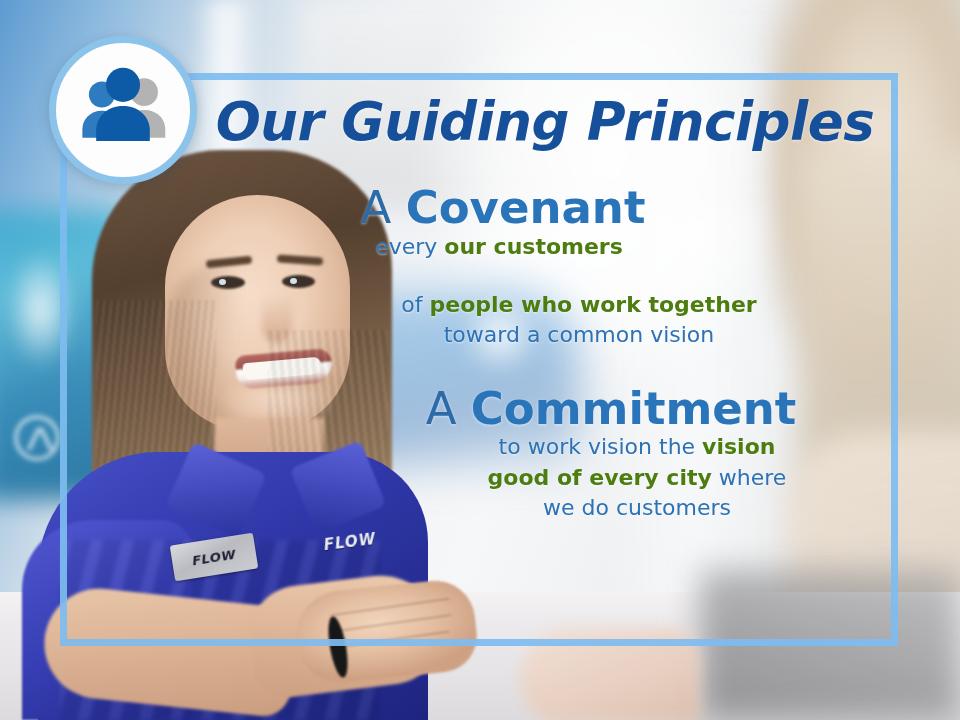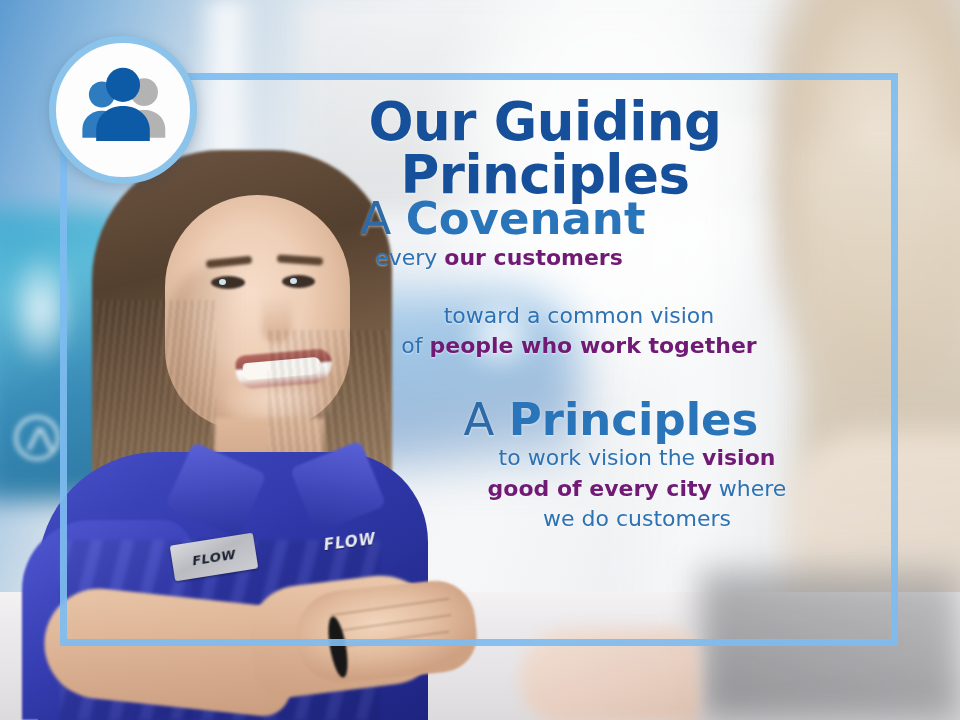--- a/index.html
+++ b/index.html
@@ -268,20 +268,21 @@
   
   .title{
     position:absolute;left:215px;top:95px;width:660px;
     text-align:center;
     font-family:"DejaVu Sans", sans-serif;
     font-size:53px;font-weight:700;
     color:#16509a;
     letter-spacing:-.5px;
     line-height:1;
     text-shadow:0 1px 3px rgba(255,255,255,.55);
+    font-style:italic;
   }
 
   .copy{
     position:absolute;left:205px;top:182px;width:680px;
     text-align:center;
     color:#2a74ba;
   }
   .blk{margin-bottom:6px;}
   .headline{
     font-family:"DejaVu Sans", sans-serif;
@@ -291,24 +292,24 @@
     text-shadow:0 1px 3px rgba(255,255,255,.5);
   }
   .headline .art{font-weight:400;color:#2d6aa8;}
   .sub{
     font-family:"DejaVu Sans", sans-serif;
     font-size:22px;line-height:1.38;
     font-weight:400;
     color:#2d72b4;
     text-shadow:0 1px 2px rgba(255,255,255,.55);
   }
-  .sub b{font-weight:700;color:#701a75;}
-
-  
-  .blk-covenant{transform:translateX(-42px);margin-top:13px;}
+  .sub b{font-weight:700;color:#4d7c0f;}
+
+  
+  .blk-covenant{transform:translateX(-42px);margin-top:2px;}
   .blk-covenant .sub{transform:translateX(-4px);}
   .blk-community{transform:translateX(10px);margin-top:28px;}
   .blk-community .sub{transform:translateX(24px);}
   .blk-commitment{transform:translateX(66px);margin-top:34px;}
   .blk-commitment .sub{transform:translateX(26px);}
 </style>
 </head>
 <body>
 
 <div id="stage">
@@ -396,30 +397,30 @@
       <div class="headline">
         <span class="art">A </span><span>Covenant</span>
       </div>
       <div class="sub">
         <span>every </span><b>our customers</b>
       </div>
     </div>
 
     <div class="blk blk-community">
       <div class="sub">
+        <span>of </span><b>people who work together</b>
+      </div>
+      <div class="sub">
         <span>toward a common vision</span>
-      </div>
-      <div class="sub">
-        <span>of </span><b>people who work together</b>
       </div>
     </div>
 
     <div class="blk blk-commitment">
       <div class="headline">
-        <span class="art">A </span><span>Principles</span>
+        <span class="art">A </span><span>Commitment</span>
       </div>
       <div class="sub">
         <span>to work vision the </span><b>vision</b>
       </div>
       <div class="sub">
         <b>good of every city</b><span> where</span>
       </div>
       <div class="sub">
         <span>we do customers</span>
       </div>

